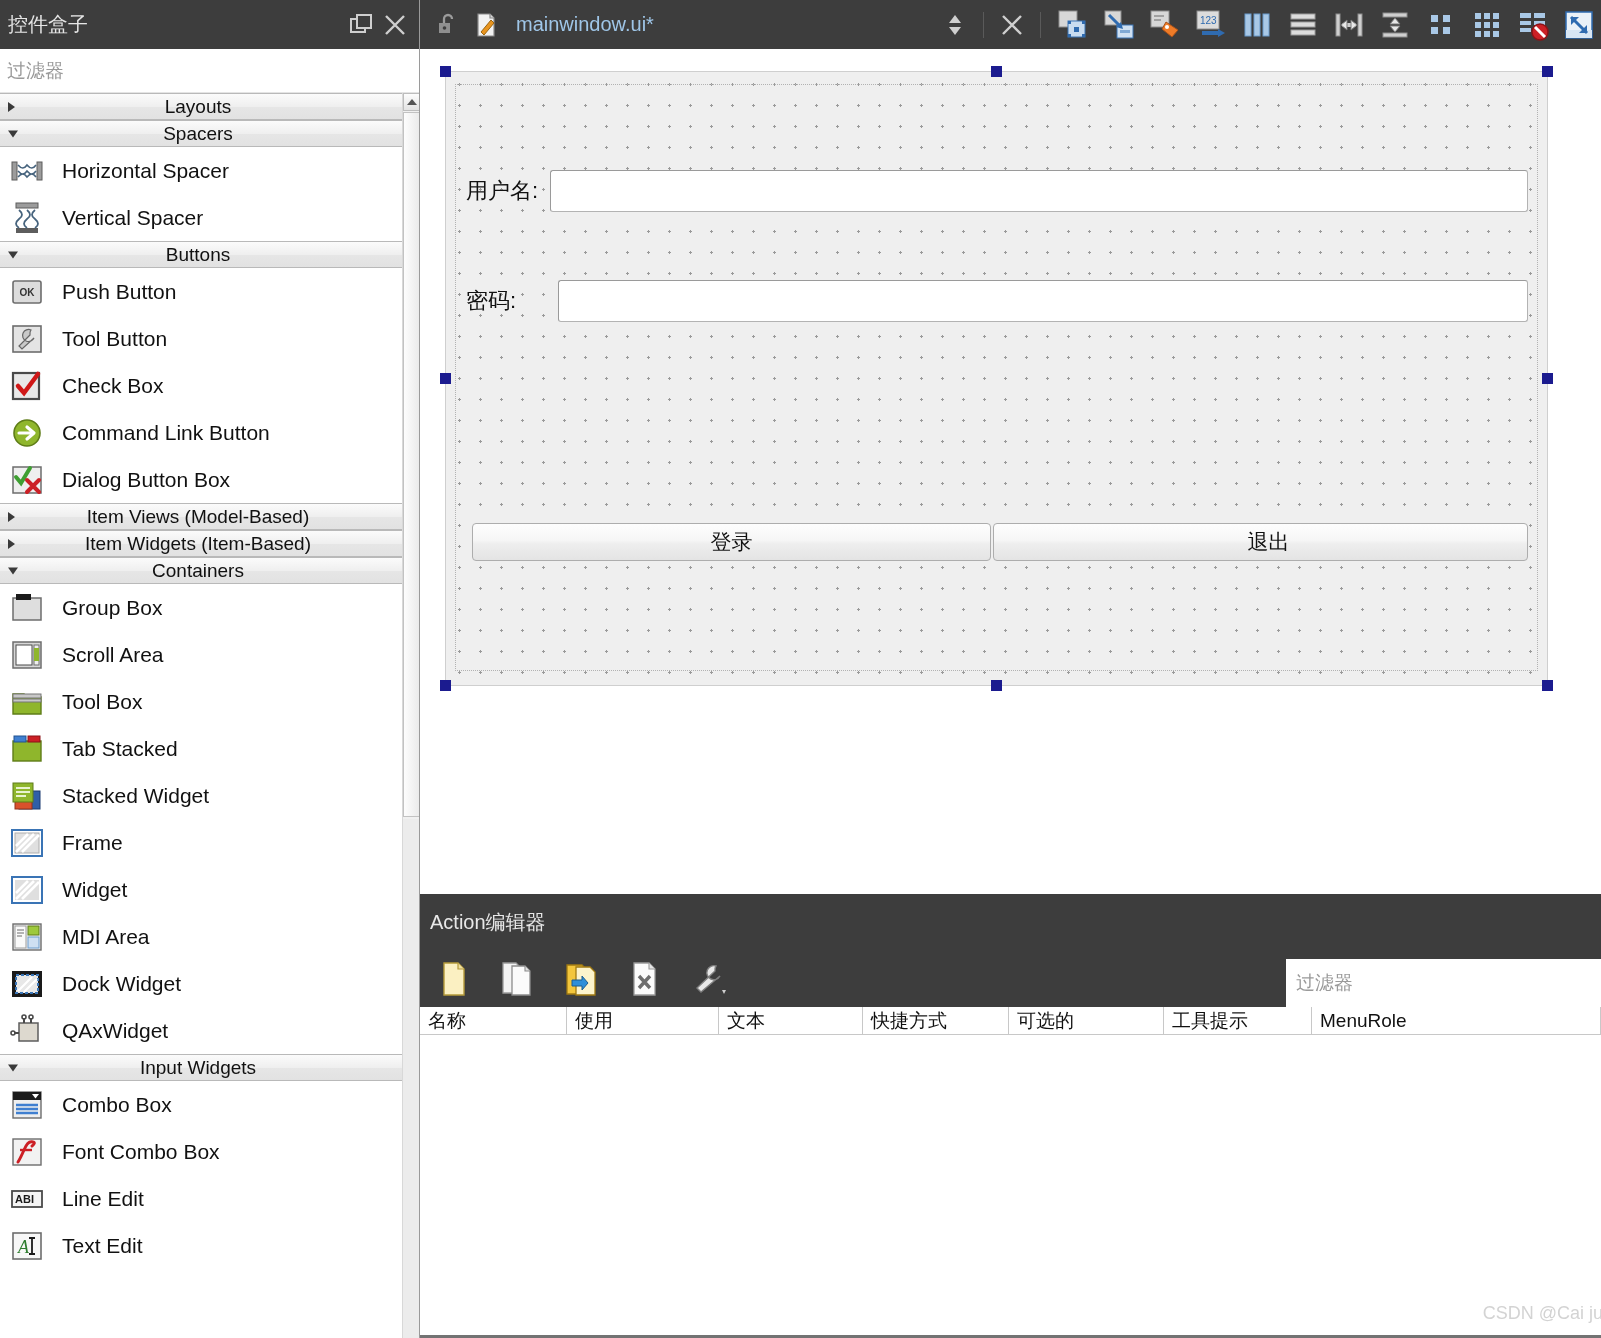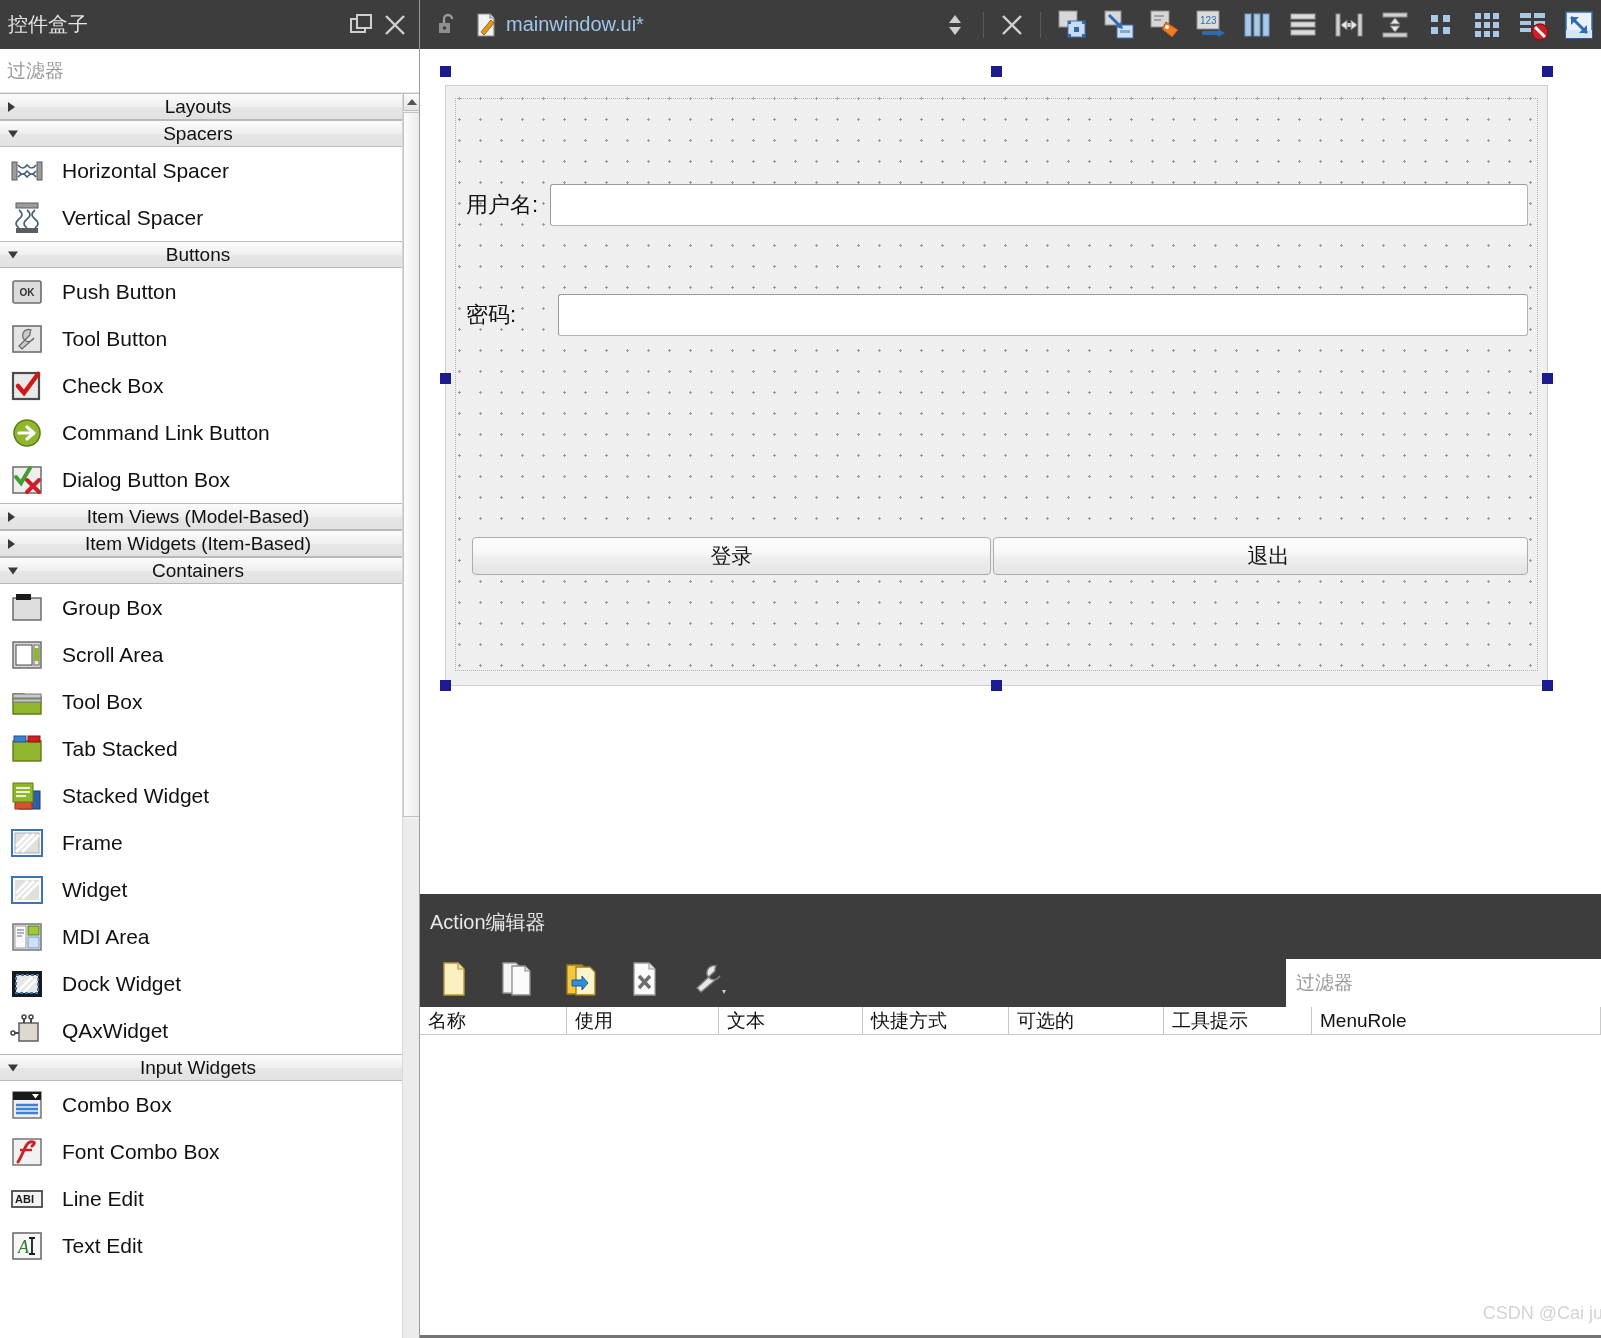--- a/index.html
+++ b/index.html
@@ -68,40 +68,39 @@
   .tri-up { width:0;height:0;border-bottom:6px solid #555;border-left:5px solid transparent;border-right:5px solid transparent;}
 
   
   #right { position: absolute; left: 420px; top: 0; width: 1181px; height: 1338px; background:#fff; }
 
   #formtitle {
     height: 49px; background: #3d3d3d; display: flex; align-items: center;
     padding-left: 10px; color: #d8d8d8; font-size: 20px; gap: 2px;
   }
   .ft-icon { width: 36px; height: 36px; display:flex; align-items:center; justify-content:center; }
-  .ft-name { color: #9fc6e8; margin-left: 0; white-space: nowrap; }
+  .ft-name { color: #9fc6e8; margin-left: 10px; white-space: nowrap; }
   .ft-spacer { flex: 1; }
   .ft-sep { width: 1px; height: 26px; background: #5a5a5a; margin: 0 8px; }
   .tb-icon { width: 44px; height: 42px; display:flex; align-items:center; justify-content:center; }
   .tb-icon svg { display:block; }
 
   
   #canvas { position: relative; height: 845px; background: #ffffff; }
   #formframe {
     position: absolute; left: 20px; top: 17px; width: 1113px; height: 625px;
   }
   .grabber { position: absolute; width: 11px; height: 11px; background: #1b1b8f; }
 
   #formsurface {
     position: absolute; left: 5px; top: 5px; right: 5px; bottom: 5px;
     background-color: #efefef;
     background-image: radial-gradient(#9a9a9a 1px, transparent 1.2px);
     background-size: 21px 21px; background-position: 3px 2px;
     border: 1px solid #cfcfcf;
-    margin-top: 14px;
   }
   #innerlayout {
     position: absolute; left: 9px; top: 12px; right: 9px; bottom: 14px;
     border: 1px dotted #b2b2b2;
   }
   .frow { position: absolute; display: flex; align-items: center; }
   .flabel { font-size: 22px; color: #111; }
   .fline {
     height: 42px; background: #fff; border: 1px solid #b3b3b3;
     border-top-color: #9a9a9a; border-left-color: #9a9a9a;

